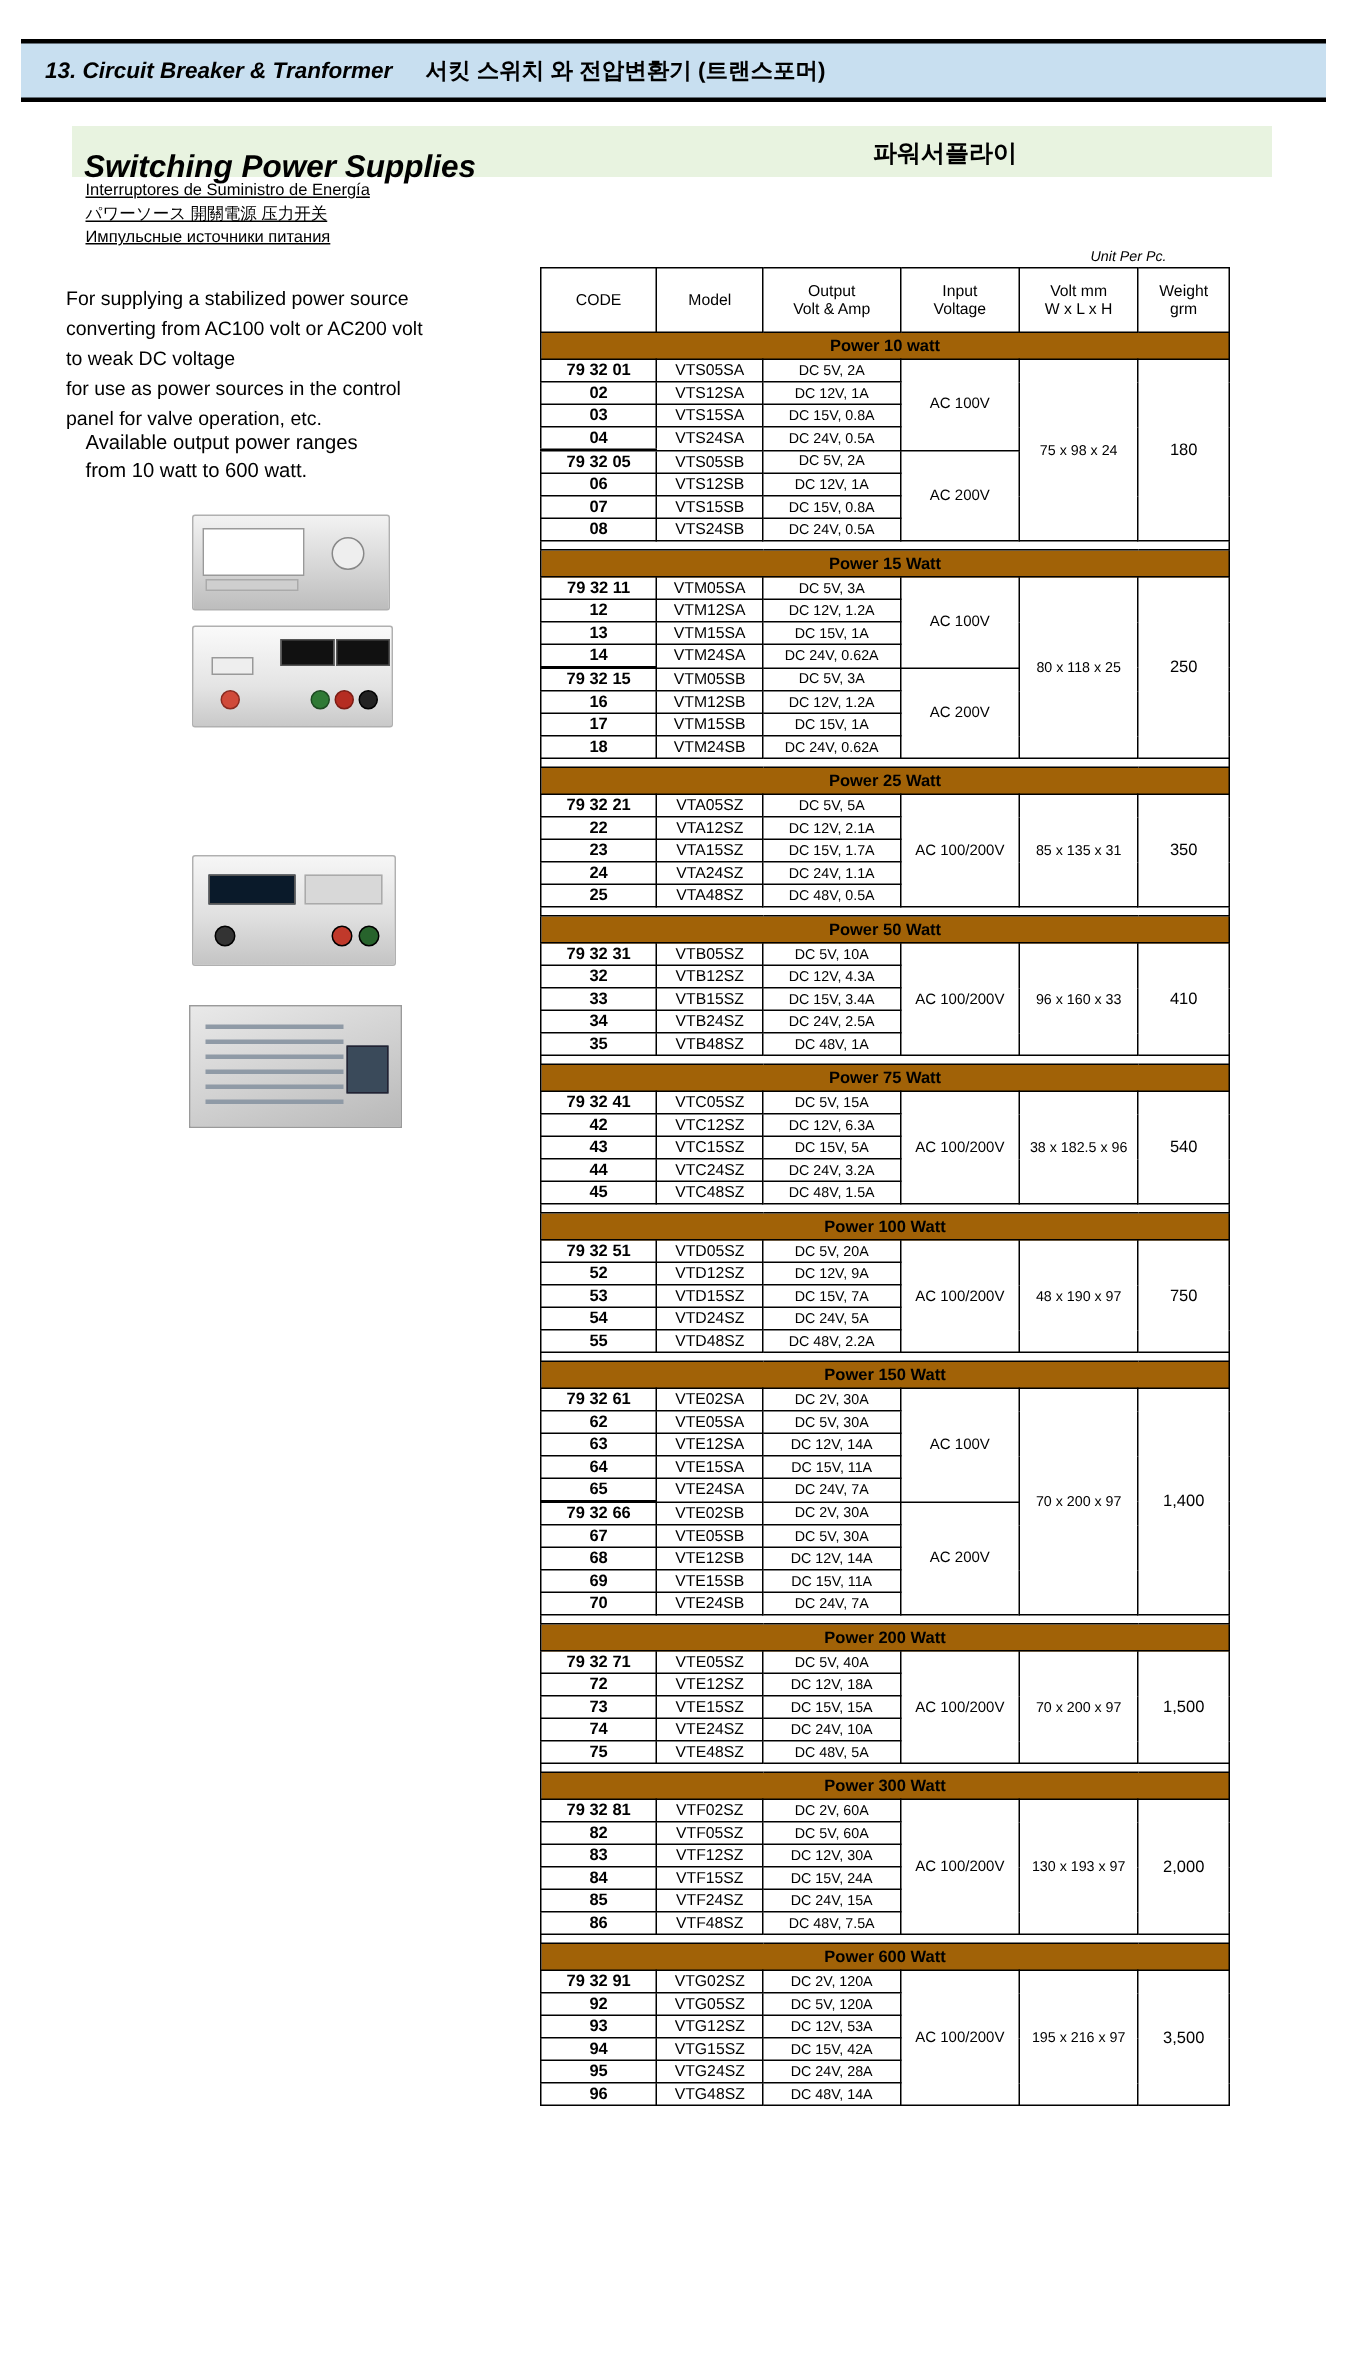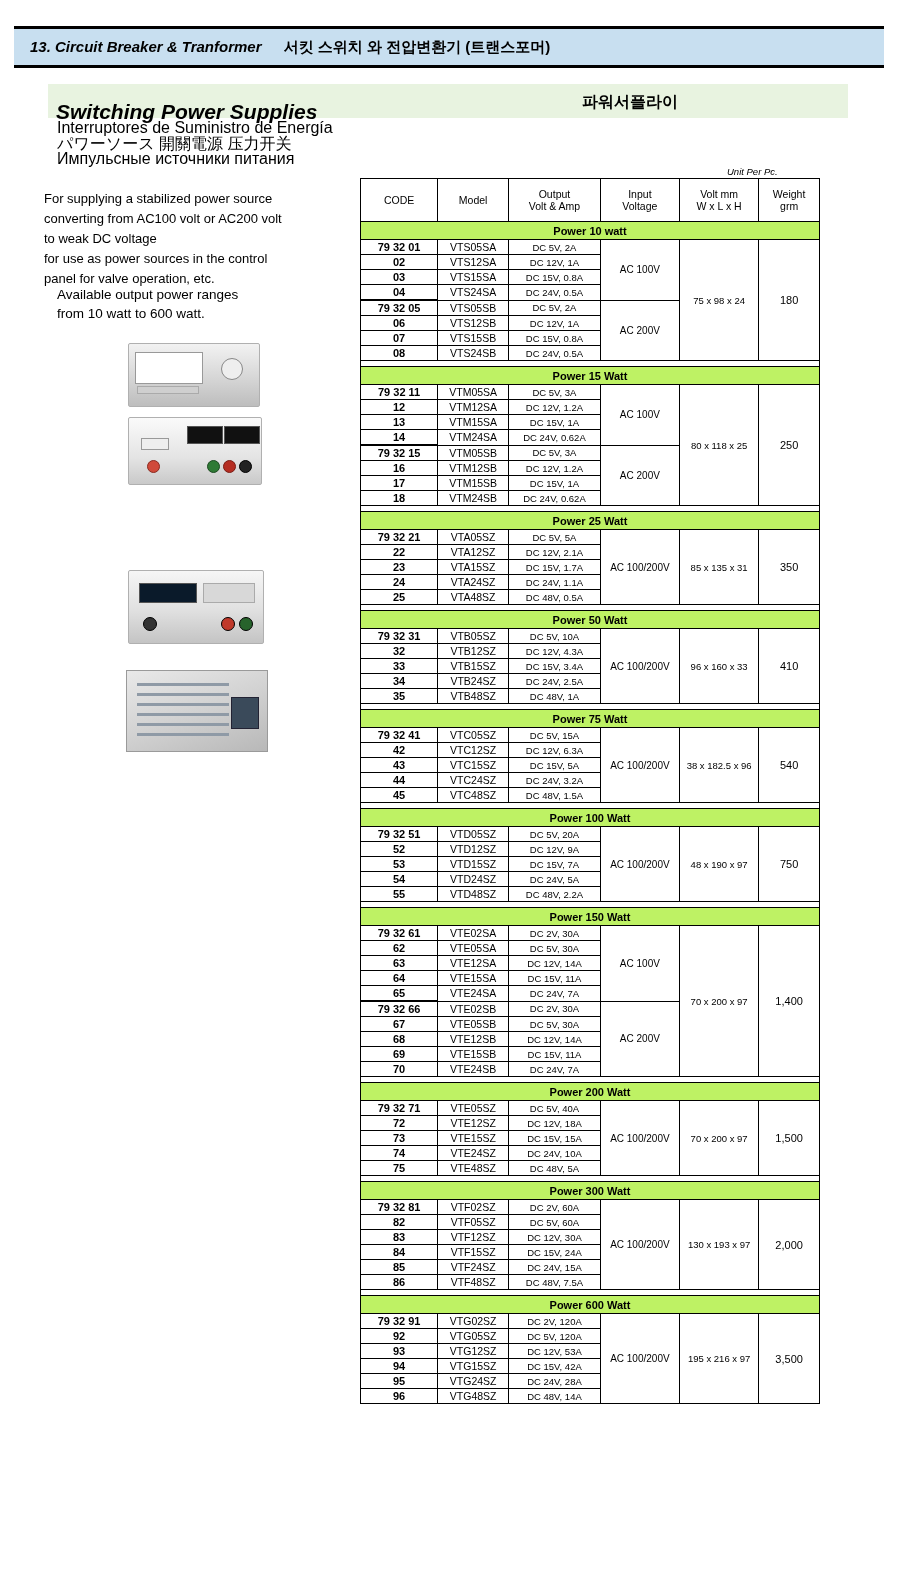--- a/index.html
+++ b/index.html
@@ -31,21 +31,21 @@
   .title-en{
     position:absolute;left:56px;top:100px;
     font-size:21px;font-weight:bold;font-style:italic;
   }
   .title-kr{
     position:absolute;left:582px;top:92px;
     font-size:16px;font-weight:bold;
   }
   .subtitles{
     position:absolute;left:57px;top:120px;width:300px;
-    font-size:16px;line-height:15.5px;
+    font-size:11px;line-height:15.5px;text-decoration:underline;
   }
   .desc{
     position:absolute;left:44px;top:190px;width:315px;
     font-size:13px;line-height:18px;
   }
   .desc p{margin:0 0 2px 0;}
   .avail{
     position:absolute;left:57px;top:285px;width:300px;
     font-size:13.5px;line-height:19px;
   }
@@ -90,21 +90,21 @@
     border:1px solid #000;
     padding:0;
     text-align:center;
     vertical-align:middle;
   }
   table.main thead th{
     font-weight:normal;font-size:10.5px;
     height:42px;line-height:12px;
   }
   .secthead td{
-    background:#bef264;
+    background:#a16207;
     font-weight:bold;font-size:11px;
     height:17px;
     border-left:1px solid #000;border-right:1px solid #000;
   }
   .spacer td{border:none;height:5px;background:#fff;}
   td.code{width:74px;text-align:right;padding-right:8px;font-weight:bold;font-size:11px;height:14px;}
   td.model{width:68px;font-size:10.5px;}
   td.out{width:88px;font-size:9.5px;}
   td.inv{width:76px;font-size:10px;}
   td.size{width:76px;font-size:9.5px;}

